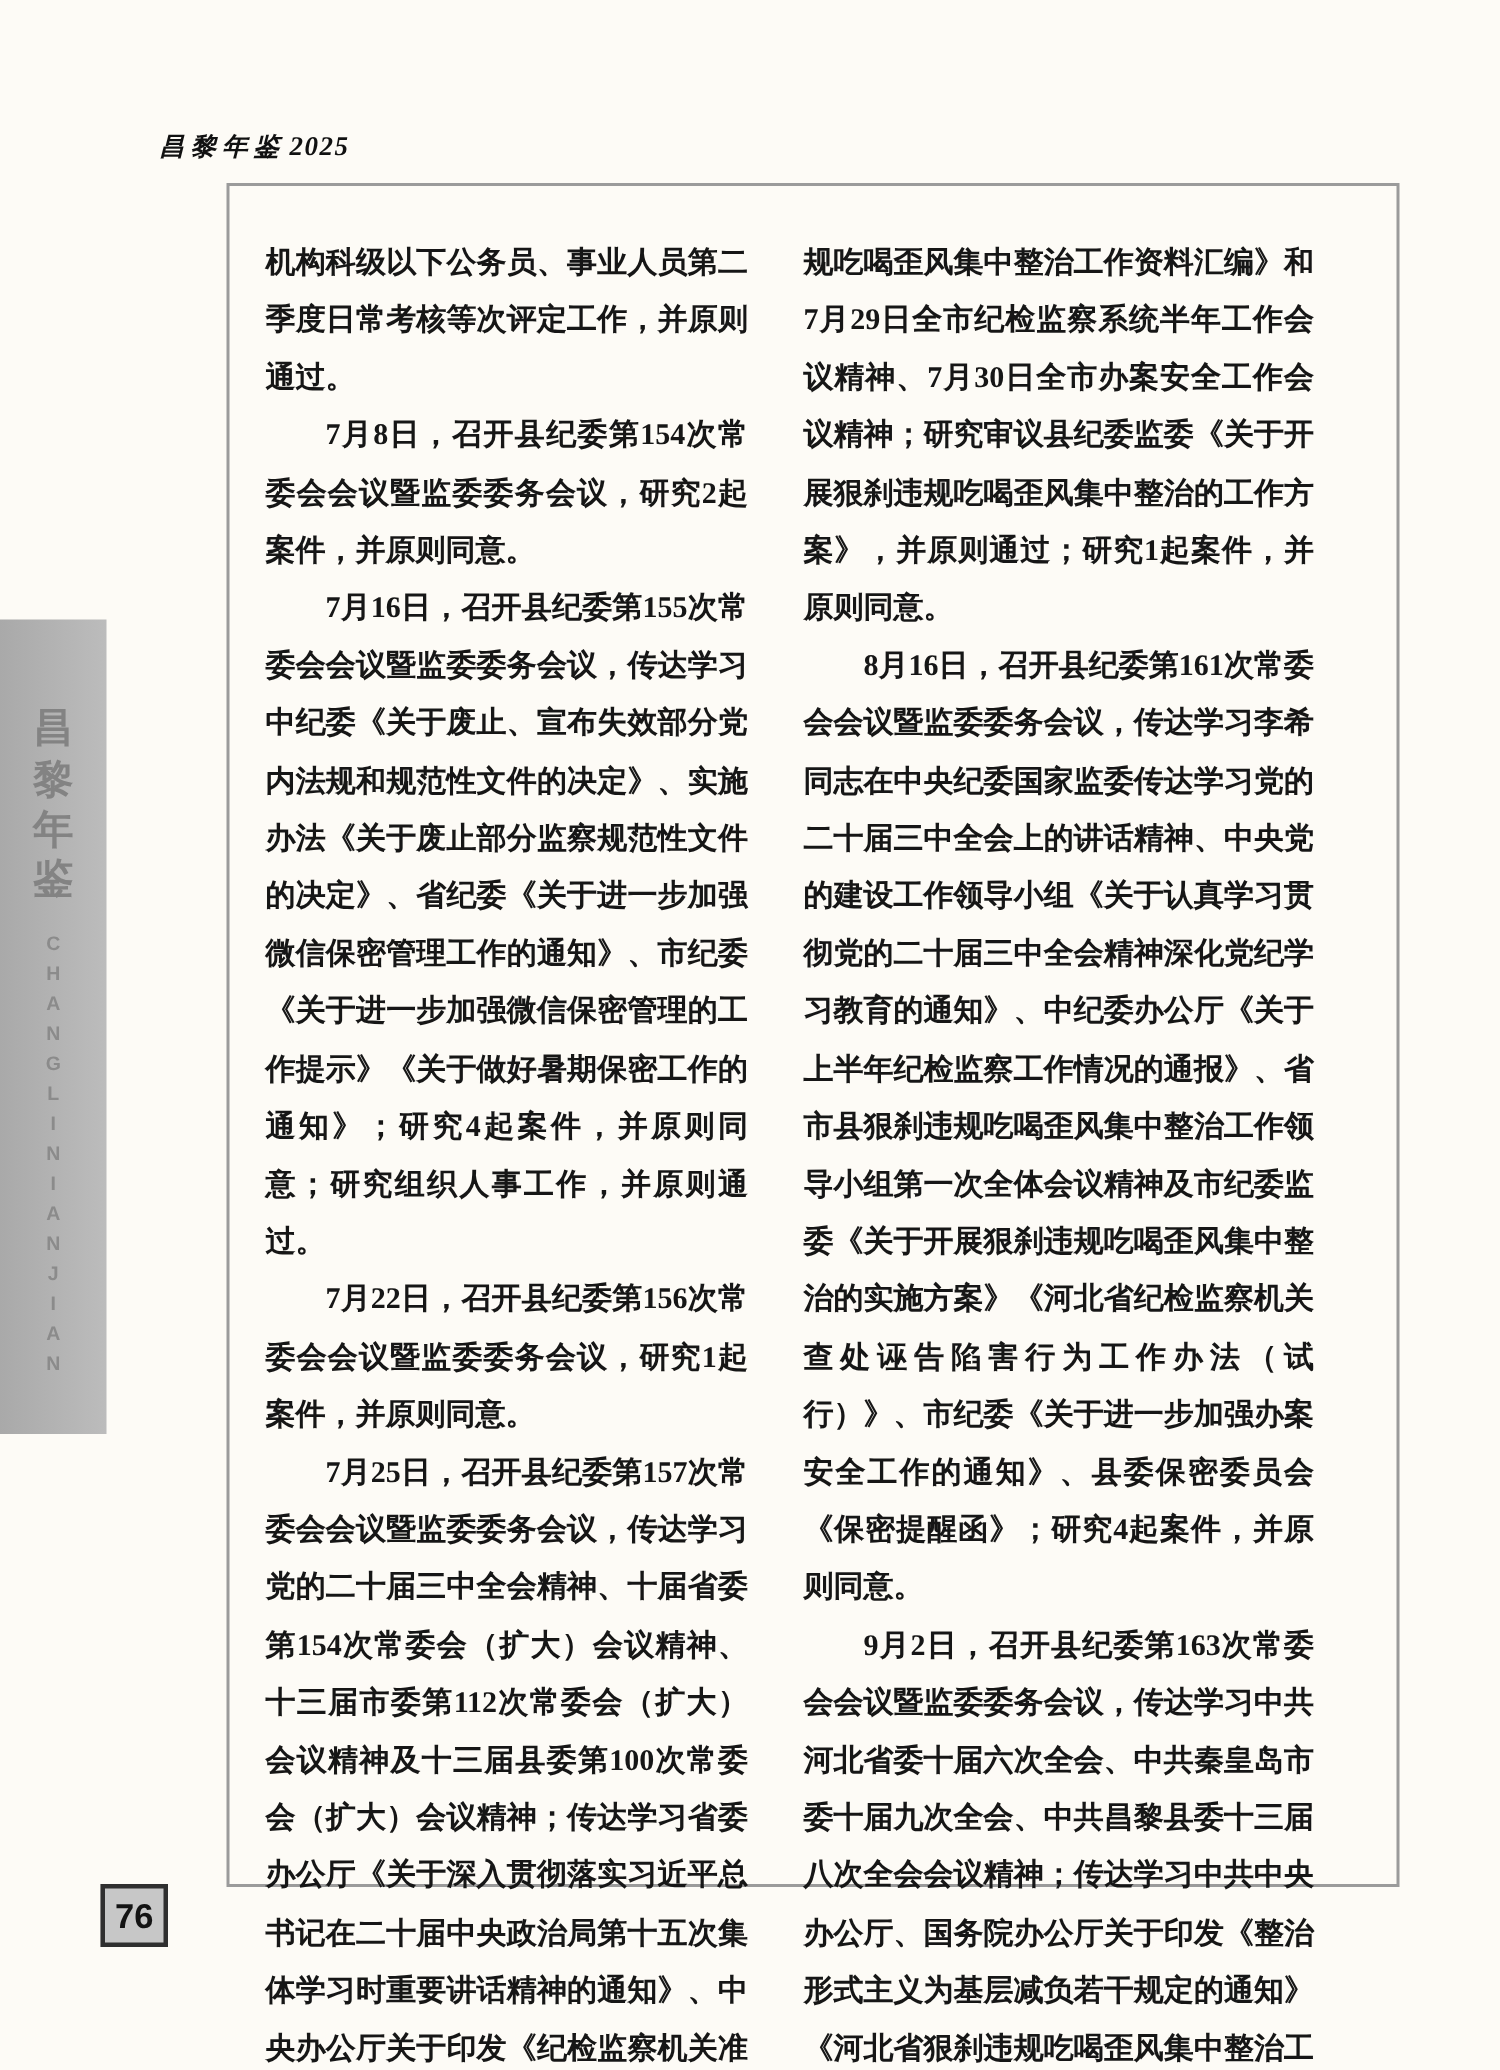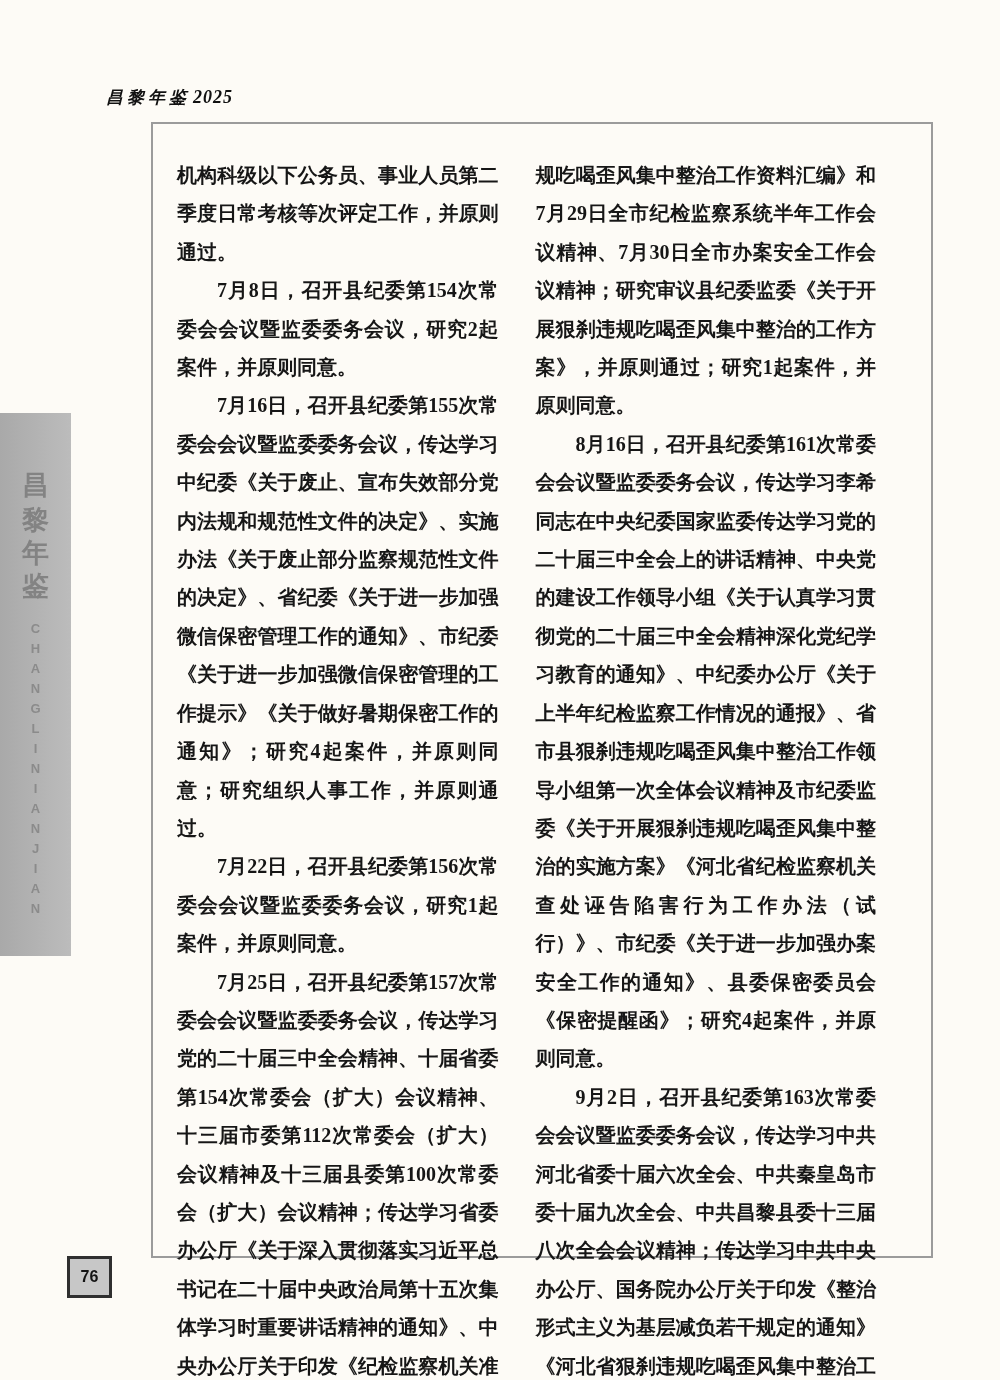--- a/index.html
+++ b/index.html
@@ -102,21 +102,21 @@
     position: absolute;
     left: 67px;
     top: 1256px;
     width: 45px;
     height: 42px;
     background: #c7c7c7;
     border: 3px solid #2f2f2f;
     display: flex;
     align-items: center;
     justify-content: center;
-    font-size: 16px;
+    font-size: 23px;
     font-weight: bold;
     color: #141414;
     font-family: "Liberation Sans", "DejaVu Sans", sans-serif;
   }
 </style>
 </head>
 <body>
 
 <div class="header-logo">
   <span>昌黎年鉴</span><span class="year">2025</span>

